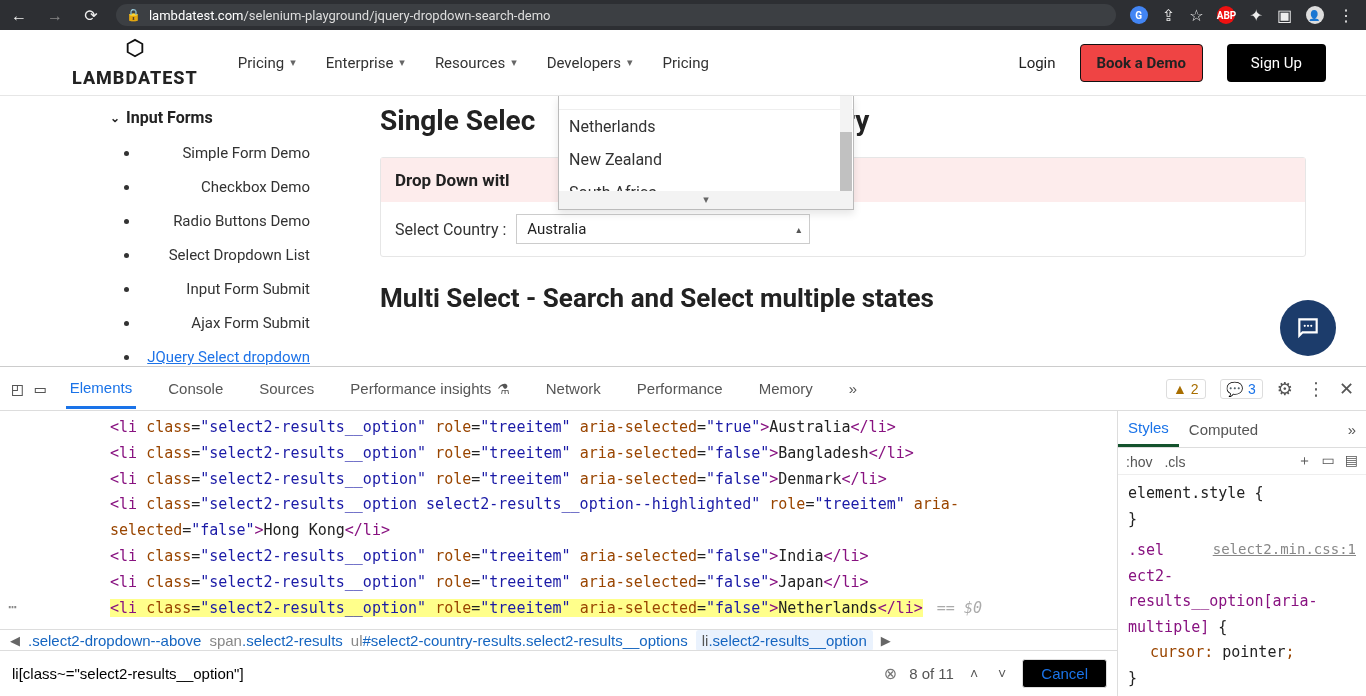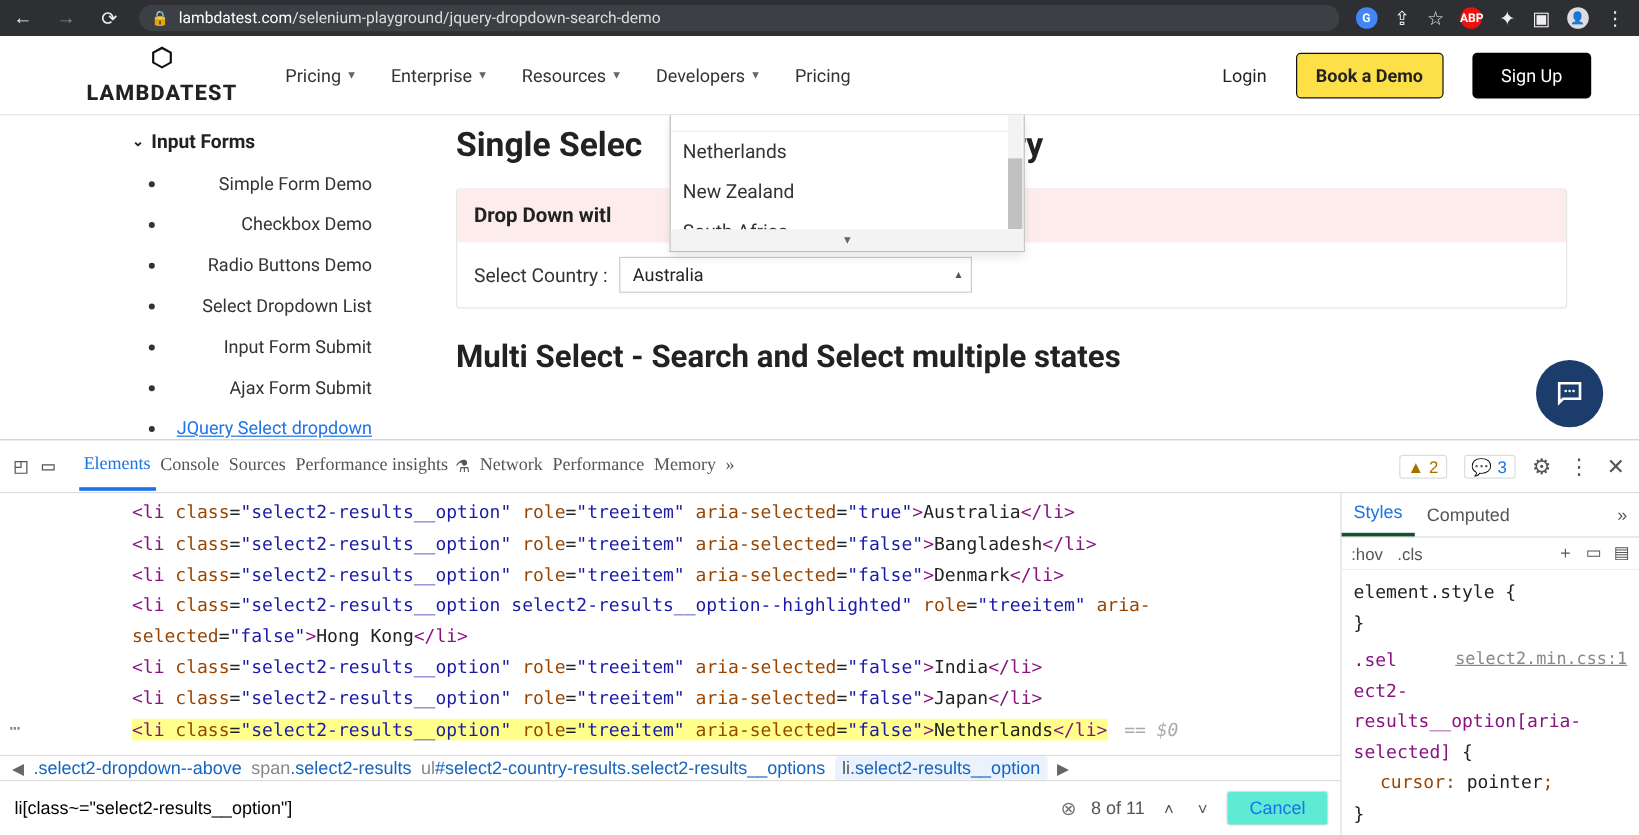--- a/index.html
+++ b/index.html
@@ -20,21 +20,21 @@
 .avatar { background: #ddd; color: #333; }
 
 .app-header { height: 66px; border-bottom: 1px solid #e6e6e6; display: flex; align-items: center; padding: 0 40px 0 72px; gap: 40px; }
 .logo { display: flex; align-items: center; gap: 8px; font-weight: 800; letter-spacing: 1px; font-size: 18px; flex-direction: column; }
 .logo-mark { width: 22px; height: 22px; }
 .nav { display: flex; gap: 30px; }
 .nav-item { font-size: 15px; color: #333; display: flex; align-items: center; gap: 6px; cursor: pointer; }
 .chev { font-size: 11px; color: #666; }
 .header-right { margin-left: auto; display: flex; align-items: center; gap: 24px; }
 .login { font-size: 15px; cursor: pointer; }
-.book-demo { border: 1px solid #111; border-radius: 4px; padding: 9px 16px; font-weight: 700; font-size: 15px; cursor: pointer; background: #fde047; }
+.book-demo { border: 1px solid #111; border-radius: 4px; padding: 9px 16px; font-weight: 700; font-size: 15px; cursor: pointer; background: #ef4444; }
 .signup { background: #000; color: #fff; border-radius: 4px; padding: 10px 24px; font-weight: 400; font-size: 15px; cursor: pointer; }
 
 .content { display: flex; height: 270px; position: relative; }
 .sidebar { width: 330px; padding: 12px 20px 0 110px; }
 .section-title { font-weight: 700; font-size: 16px; display: flex; align-items: center; gap: 6px; }
 .chev-sm { font-size: 12px; }
 .side-list { list-style: disc; padding-left: 30px; margin-top: 14px; }
 .side-list li { font-size: 15px; color: #333; margin-bottom: 10px; cursor: pointer; line-height: 1.6; text-align: right; }
 .side-list li.active a { color: #1e73e8; text-decoration: underline; }
 .side-list a { color: inherit; text-decoration: none; }
@@ -56,21 +56,21 @@
 .dd-scroll { position: absolute; right: 1px; top: 0; bottom: 18px; width: 12px; background: #f3f3f3; }
 .dd-scroll-thumb { position: absolute; left: 0; right: 0; bottom: 0; height: 62%; background: #c1c1c1; }
 .dd-scroll-arrow { position: absolute; left: 0; right: 0; bottom: 0; height: 18px; background: #f3f3f3; text-align: center; font-size: 11px; color: #666; line-height: 18px; }
 
 .chat-fab { position: absolute; right: 30px; bottom: 10px; width: 56px; height: 56px; border-radius: 50%; background: #1c3c6b; display: flex; align-items: center; justify-content: center; cursor: pointer; }
 .chat-fab svg { width: 26px; height: 26px; fill: #fff; }
 
 .devtools { border-top: 1px solid #ccc; height: 330px; display: flex; flex-direction: column; font-family: Menlo, Consolas, monospace; font-size: 13px; }
 .dt-top { height: 44px; display: flex; align-items: center; border-bottom: 1px solid #ddd; padding: 0 12px; gap: 20px; }
 .dt-inspect { display: flex; gap: 12px; font-size: 18px; color: #555; }
-.dt-tabs { display: flex; font-family: Liberation Serif, serif; font-size: 15px; color: #555; align-items: center; }
+.dt-tabs { display: flex; gap: 28px; font-family: Liberation Sans, sans-serif; font-size: 15px; color: #555; align-items: center; }
 .dt-tab { padding: 10px 4px; cursor: pointer; }
 .dt-tab.active { color: #1a73e8; border-bottom: 3px solid #1a73e8; }
 .dt-insights { display: flex; align-items: center; gap: 6px; }
 .flask { font-size: 14px; }
 .dt-top-right { margin-left: auto; display: flex; align-items: center; gap: 14px; font-family: -apple-system, sans-serif; font-size: 14px; }
 .badge { display: inline-flex; align-items: center; gap: 4px; border: 1px solid #ddd; border-radius: 3px; padding: 1px 6px; }
 .badge.warn { color: #a86e00; }
 .badge.info { color: #1a73e8; }
 .dt-gear { font-size: 18px; color: #555; cursor: pointer; }
 
@@ -91,21 +91,21 @@
 .bc-item { color: #888; cursor: pointer; white-space: nowrap; }
 .bc-item .sc { color: #1565c0; }
 .bc-item.active { background: #eaf2fd; padding: 2px 6px; border-radius: 3px; color: #555; }
 .bc-item.active .sc { color: #1565c0; }
 
 .dt-search { border-top: 1px solid #ddd; padding: 8px 10px; display: flex; align-items: center; gap: 12px; font-family: -apple-system, sans-serif; font-size: 15px; }
 .dt-search input { flex: 1; border: none; outline: none; font-size: 15px; padding: 4px 2px; }
 .clear-x { color: #777; font-size: 16px; cursor: pointer; }
 .search-count { color: #555; }
 .search-nav { color: #555; font-size: 14px; cursor: pointer; padding: 0 4px; }
-.cancel-btn { color: #1a73e8; border: 1px solid #ddd; border-radius: 3px; padding: 5px 18px; cursor: pointer; background: #5eead4; }
+.cancel-btn { color: #1a73e8; border: 1px solid #ddd; border-radius: 3px; padding: 5px 18px; cursor: pointer; background: #000000; }
 
 .dt-styles { width: 248px; display: flex; flex-direction: column; font-family: -apple-system, sans-serif; }
 .styles-tabs { display: flex; align-items: center; border-bottom: 1px solid #ddd; font-size: 15px; }
 .styles-tab { padding: 8px 10px; cursor: pointer; color: #555; }
 .styles-tab.active { color: #1a73e8; border-bottom: 3px solid #14532d; }
 .styles-more { margin-left: auto; padding: 0 10px; color: #555; }
 .styles-toolbar { display: flex; align-items: flex-end; padding: 4px 8px; border-bottom: 1px solid #eee; font-size: 14px; color: #555; gap: 12px; }
 .styles-toolbar .sp { margin-left: auto; display: flex; gap: 10px; }
 .styles-code { padding: 6px 10px; font-family: Menlo, Consolas, monospace; font-size: 15px; line-height: 1.7; }
 .css-src { float: right; color: #888; text-decoration: underline; font-size: 14px; }
@@ -303,19 +303,19 @@
           <span>▭</span>
           <span>▤</span>
         </span>
       </div>
       <div class="styles-code">
         <div><span class="t-text">element.style</span> {</div>
         <div>}</div>
         <div style="margin-top:6px"><span class="css-src">select2.min.css:1</span><span class="css-sel">.sel</span></div>
         <div><span class="css-sel">ect2-</span></div>
         <div><span class="css-sel">results__option[aria-</span></div>
-        <div><span class="css-sel">selected]</span> {</div>
+        <div><span class="css-sel">multiple]</span> {</div>
         <span class="css-prop"><span>cursor</span>: <span class="css-val">pointer</span>;</span>
         <div>}</div>
       </div>
     </div>
   </div>
 </div>
 
 </body></html>

